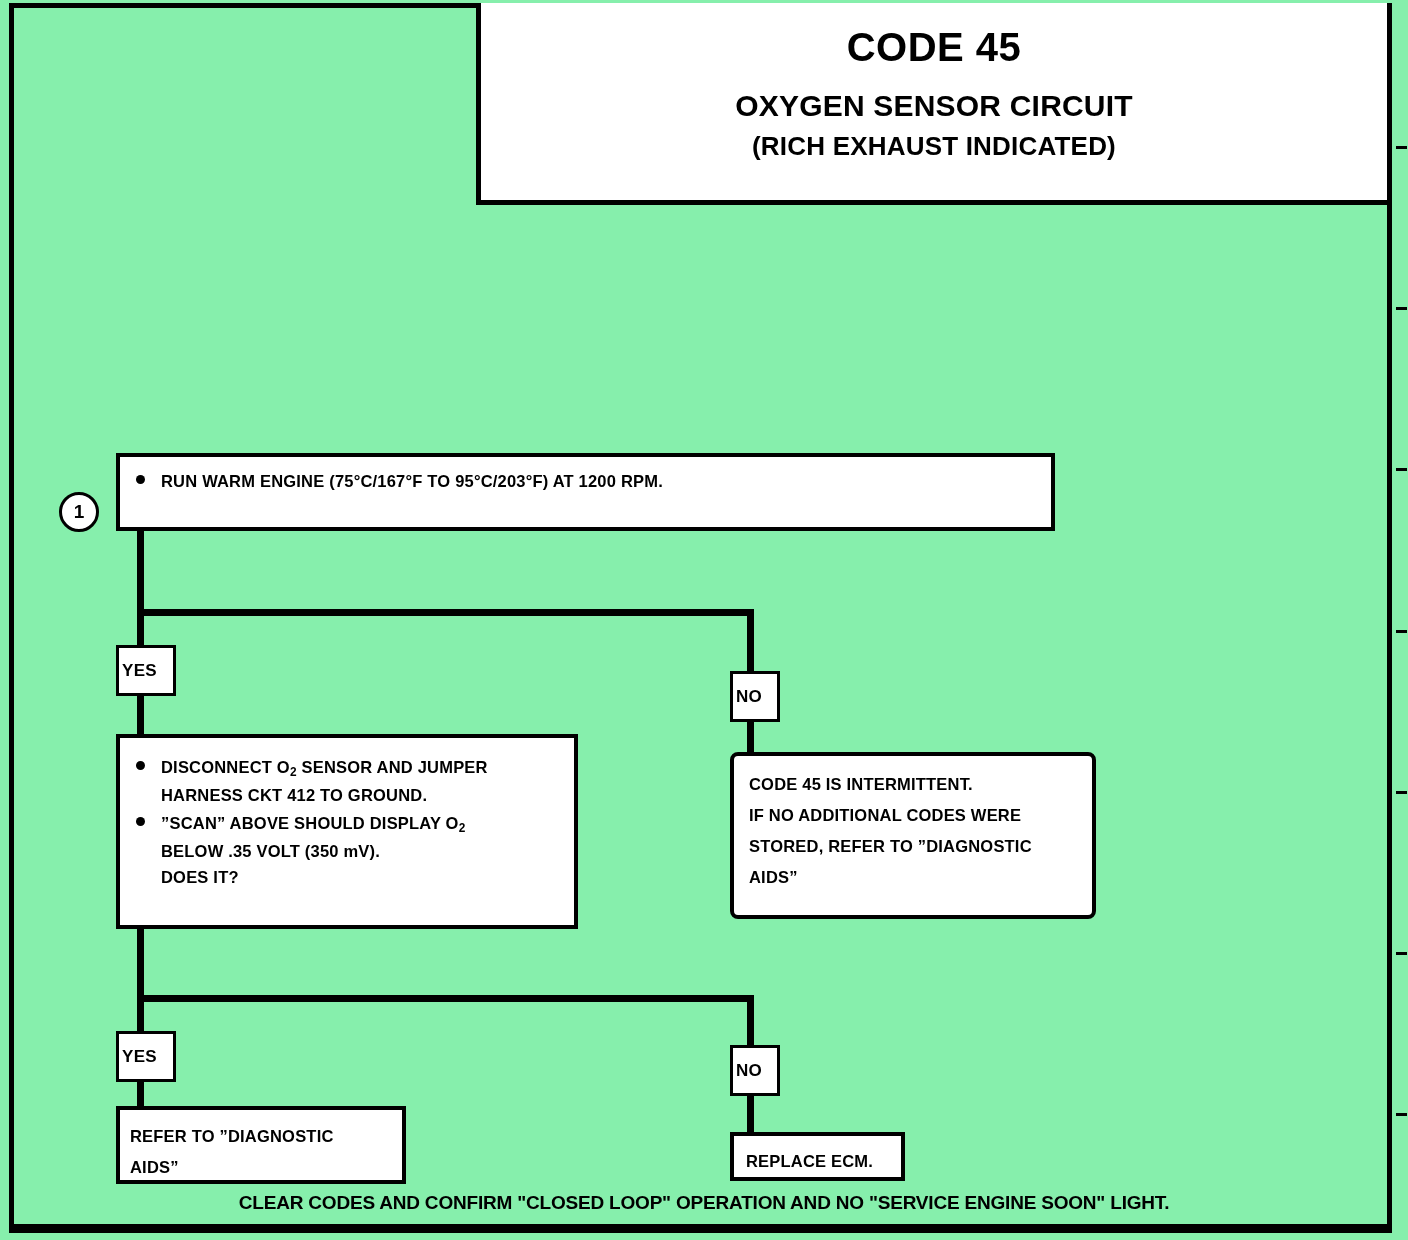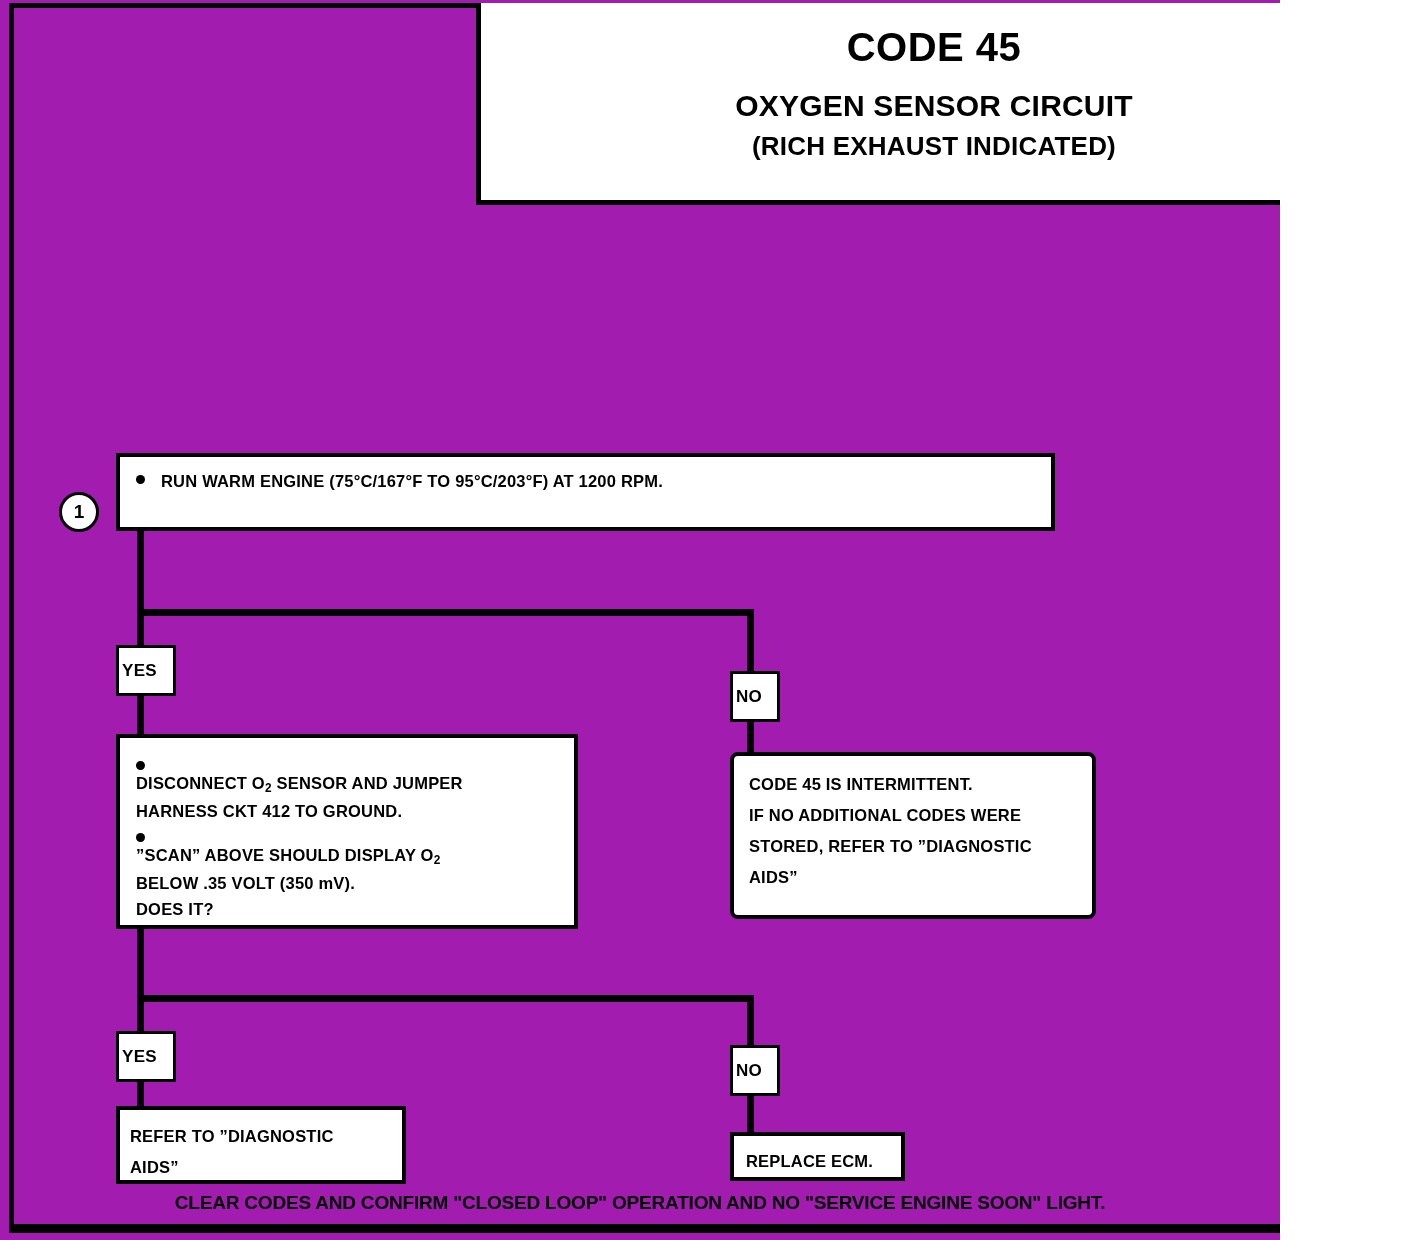--- a/index.html
+++ b/index.html
@@ -2,23 +2,23 @@
 <html><head>
 <meta charset="utf-8">
 <style>
   html, body {
     margin: 0;
     padding: 0;
     background: #ffffff;
   }
   #page {
     position: relative;
-    width: 1280px;
+    width: 1408px;
     height: 1240px;
-    background: #a21caf;
+    background: #86efac;
     font-family: "Liberation Sans", sans-serif;
     overflow: hidden;
   }
 
   
   .frame-left {
     position: absolute;
     left: 9px; top: 3px;
     width: 5px; height: 1229px;
     background: #000;
@@ -144,21 +144,21 @@
     color: #000;
     white-space: pre-line;
   }
 
   
   #box1 { left: 116px; top: 453px; width: 939px; height: 78px; padding: 11px 0 0 16px; }
   #box1 .bullet-row { margin-bottom: 4px; text-align: right; }
 
   
   #box-yes1 { left: 116px; top: 734px; width: 462px; height: 195px; padding: 16px 0 0 16px; }
-  #box-yes1 .bullet-row { margin-bottom: 2px; flex-direction: column; }
+  #box-yes1 .bullet-row { margin-bottom: 2px; }
 
   
   #box-no1 { left: 730px; top: 752px; width: 366px; height: 167px; padding: 13px 0 0 15px; border-radius: 8px; }
 
   
   #box-yes2 { left: 116px; top: 1106px; width: 290px; height: 78px; padding: 11px 0 3px 10px; }
 
   
   #box-no2 { left: 730px; top: 1132px; width: 175px; height: 49px; padding: 10px 0 8px 12px; }
 

